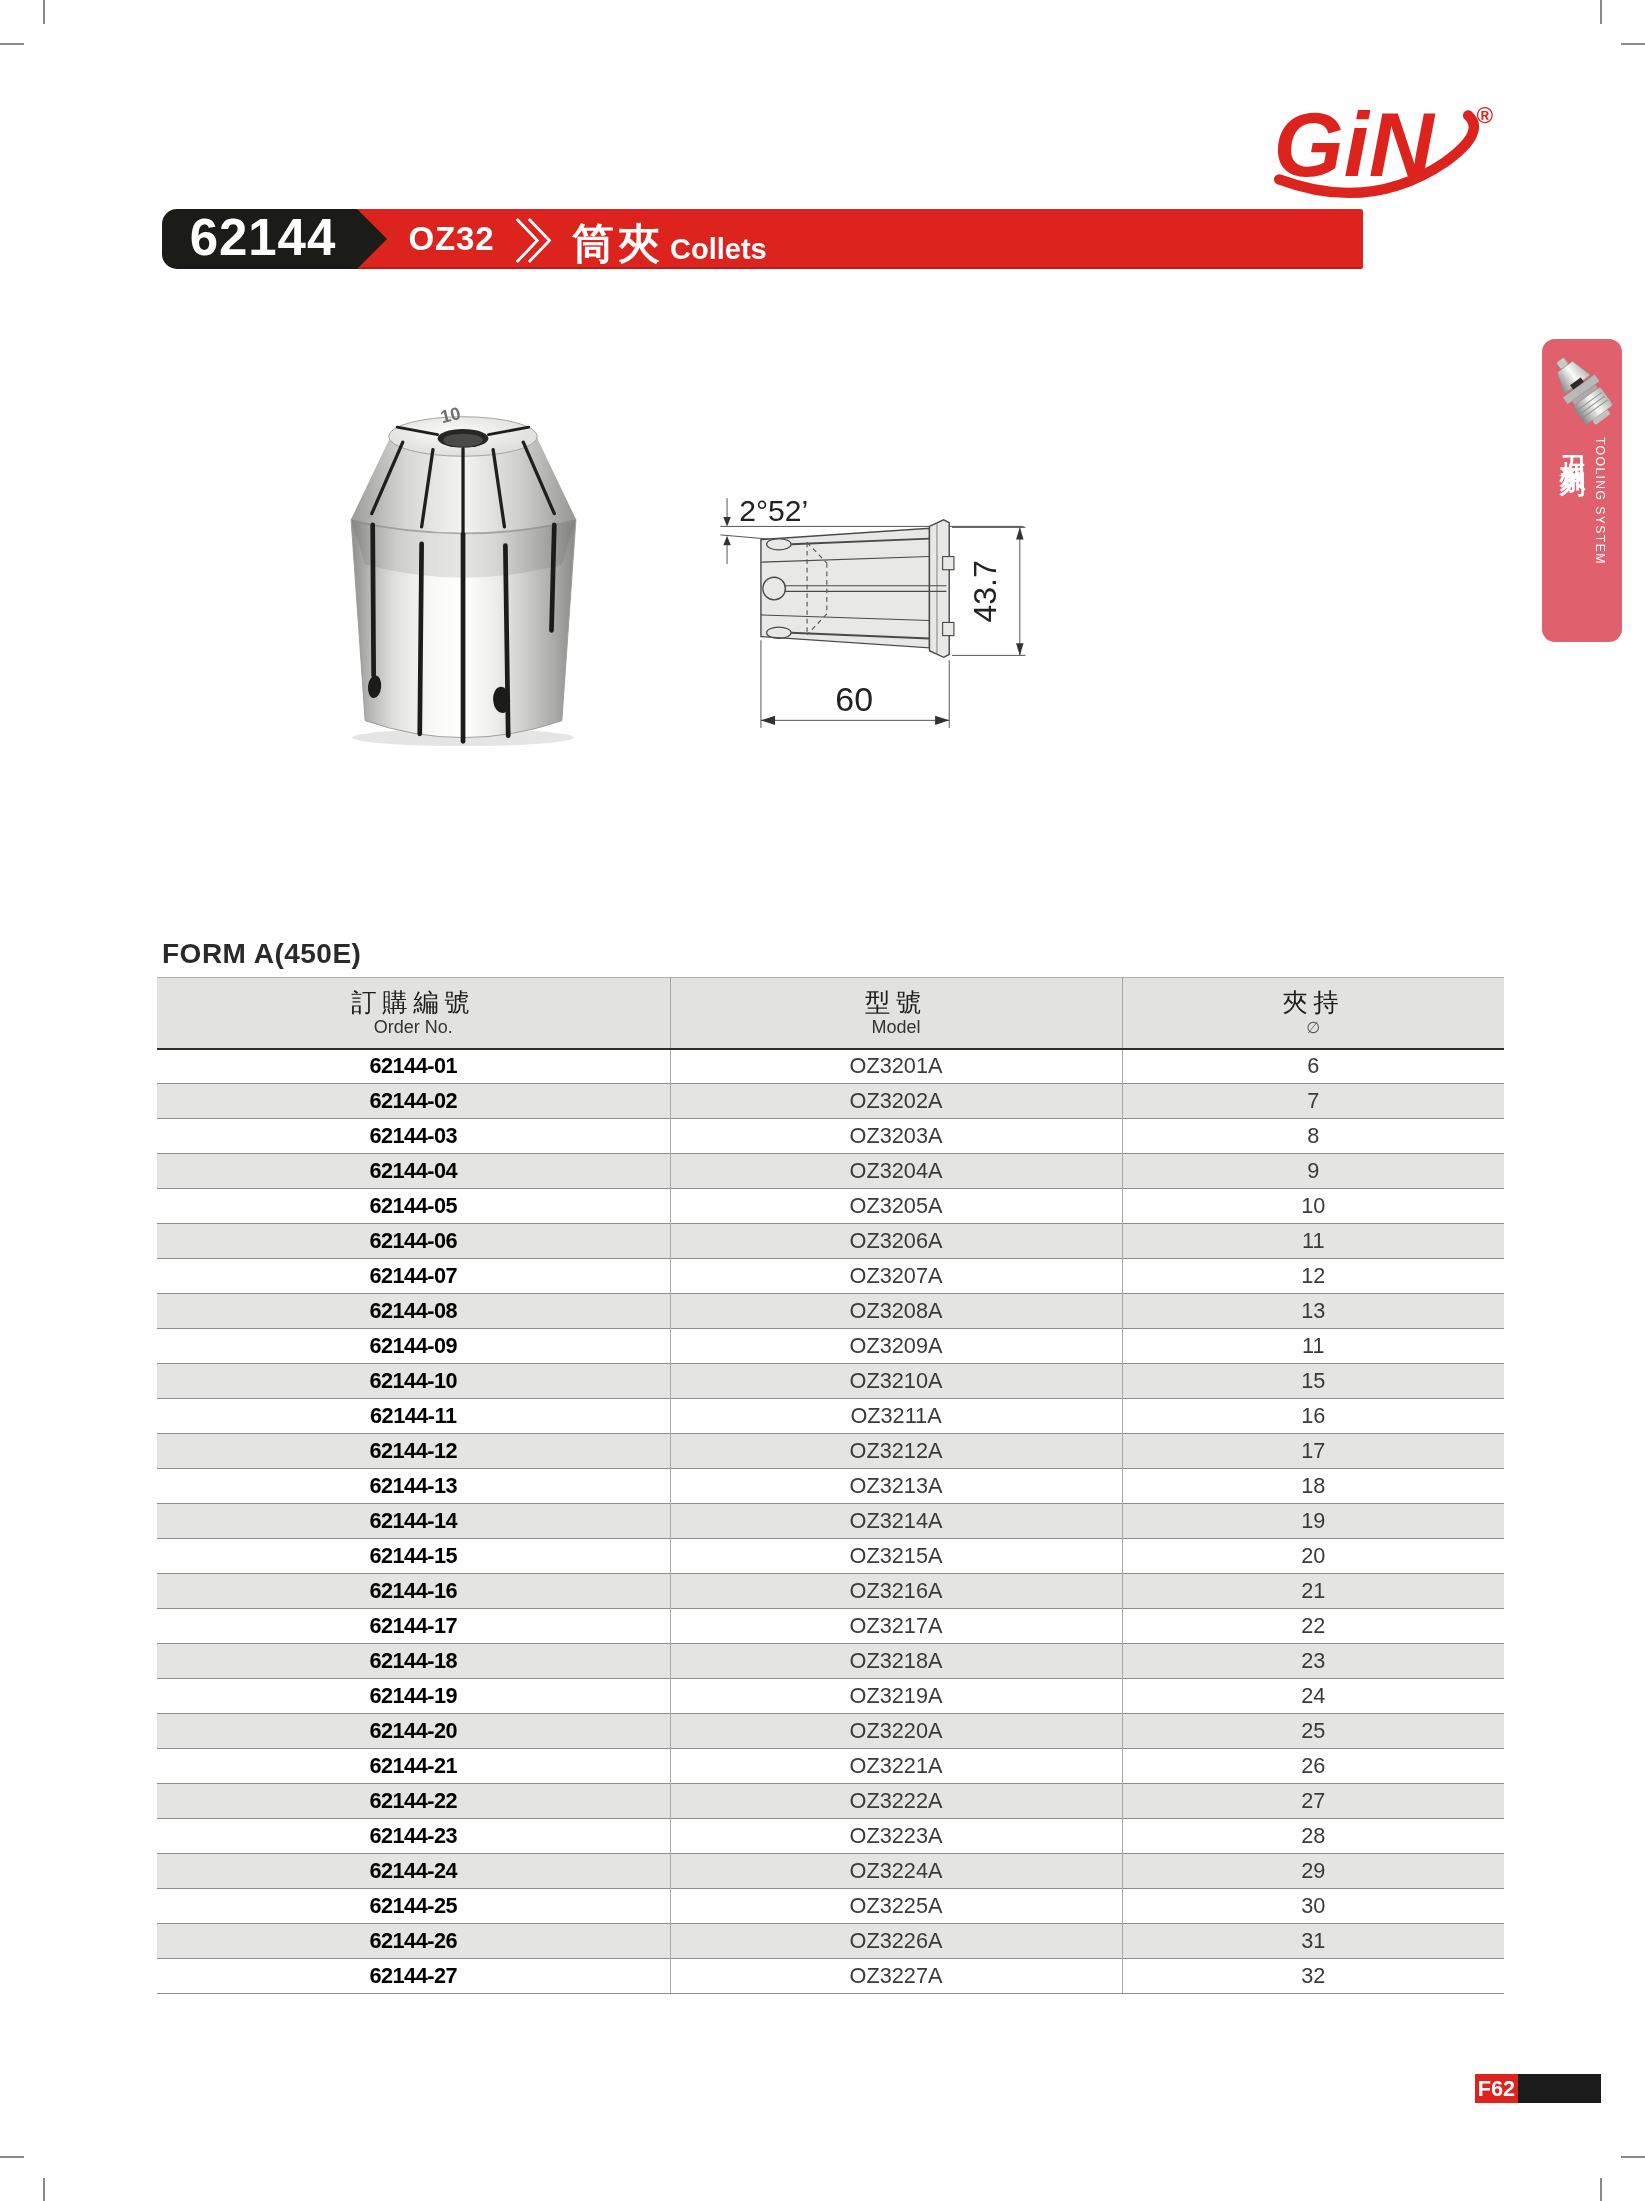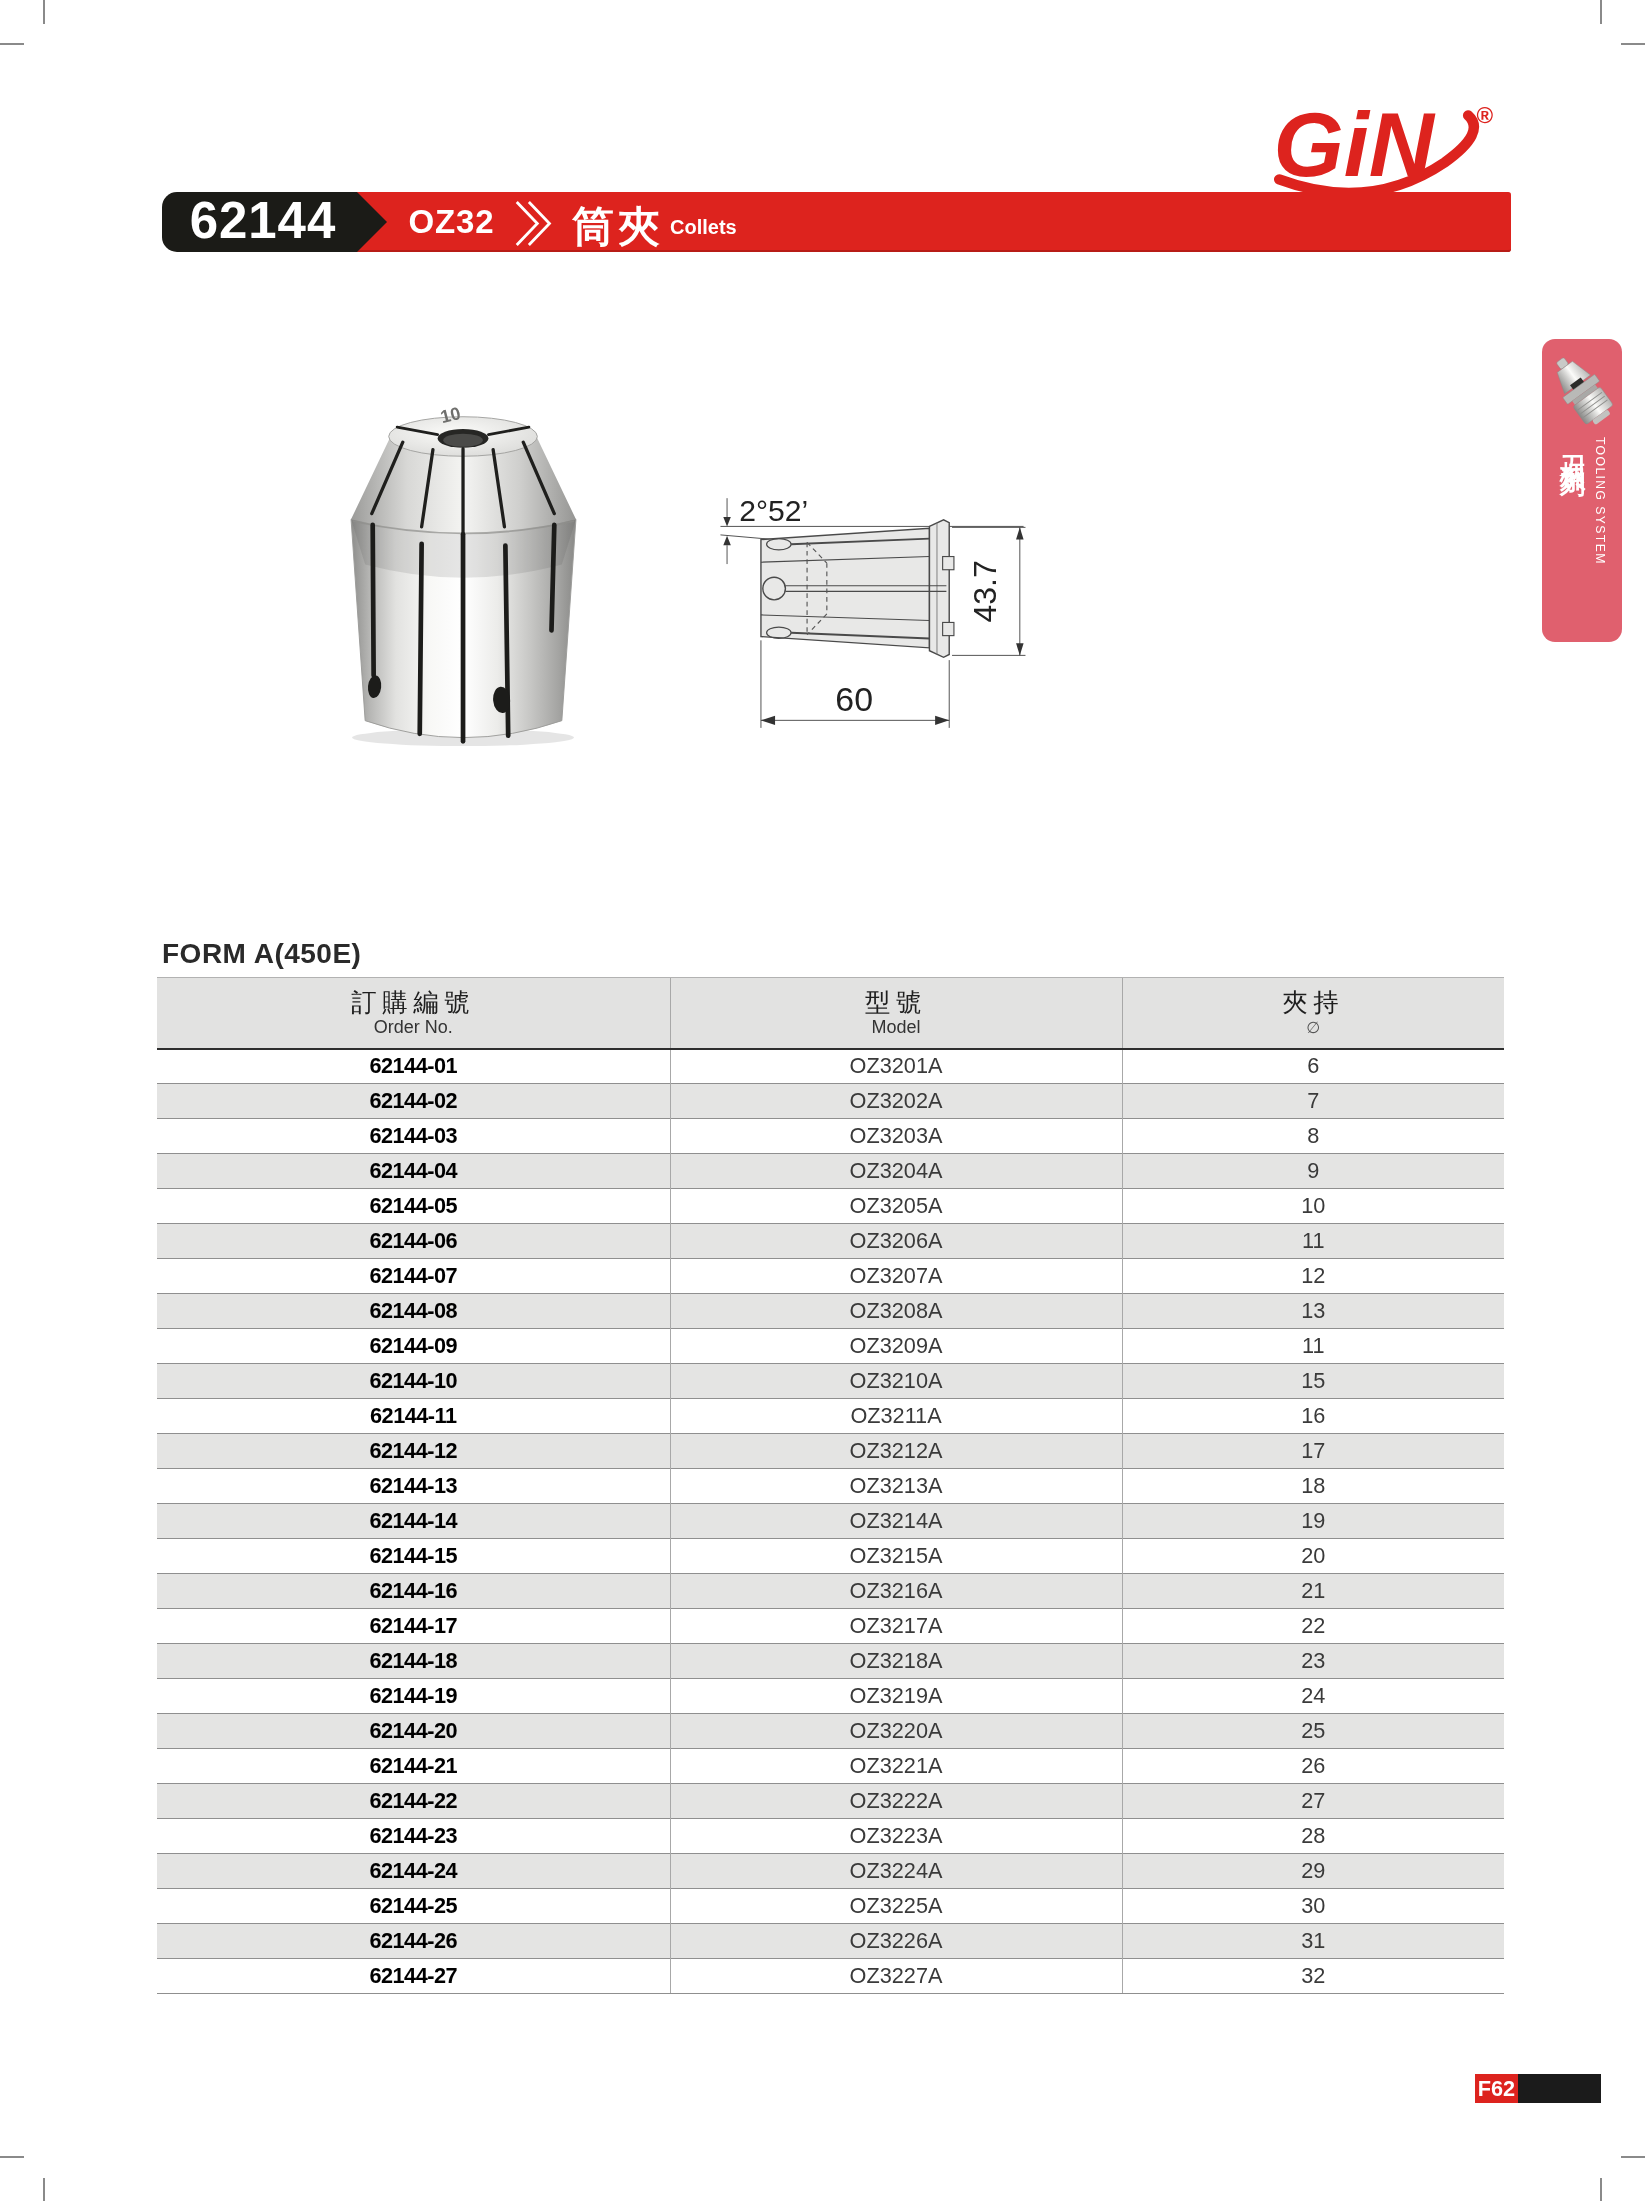--- a/index.html
+++ b/index.html
@@ -13,35 +13,35 @@
 
   
   .crop{position:absolute;background:#8a8a8a;}
   .crop.v{width:1.9px;height:23.5px;}
   .crop.h{width:23.5px;height:1.9px;}
 
   
   .logo{position:absolute;left:1266px;top:89px;width:235px;height:113px;}
 
   
-  .header-bar{position:absolute;left:162px;top:192px;width:1349px;height:60px;}
+  .header-bar{position:absolute;left:162px;top:209px;width:1201px;height:60px;}
   .red-bar{position:absolute;left:193px;right:0;top:0;height:60px;background:var(--red);
            border-radius:2.8px;border-bottom:2.8px solid var(--darkred);}
   .black-box{position:absolute;left:0;top:0;width:195px;height:60px;background:var(--black);
              border-radius:15px 0 0 15px;}
   .black-arrow{position:absolute;left:195px;top:0;width:0;height:0;
                border-top:30px solid transparent;border-bottom:30px solid transparent;
                border-left:30px solid var(--black);}
   .code{position:absolute;left:0;top:0;width:202px;height:60px;line-height:58px;text-align:center;
         color:#fff;font-size:51px;font-weight:bold;letter-spacing:0.9px;}
   .series{position:absolute;left:240px;top:0;width:99px;height:60px;line-height:60px;text-align:center;
           color:#fff;font-size:33px;font-weight:bold;letter-spacing:0.9px;}
   .chev{position:absolute;left:351px;top:7.5px;}
   .title-zh{position:absolute;left:410px;top:6.6px;color:#fff;font-size:42px;font-weight:bold;letter-spacing:3.8px;}
-  .title-en{position:absolute;left:508px;top:23.5px;color:#fff;font-size:20px;font-weight:bold;}
+  .title-en{position:absolute;left:508px;top:23.5px;color:#fff;font-size:29px;font-weight:bold;}
 
   
   .photo{position:absolute;left:320px;top:348px;width:287px;height:400px;}
   .drawing{position:absolute;left:711px;top:485px;width:339px;height:273px;}
 
   
   .side-tab{position:absolute;left:1542px;top:339px;width:80px;height:303px;background:var(--tab);
             border-radius:13px;display:flex;flex-direction:column;align-items:center;}
   .tab-tool{margin-top:11.3px;}
   .tab-text{display:flex;flex-direction:row;justify-content:center;gap:2.8px;margin-top:3.8px;}

